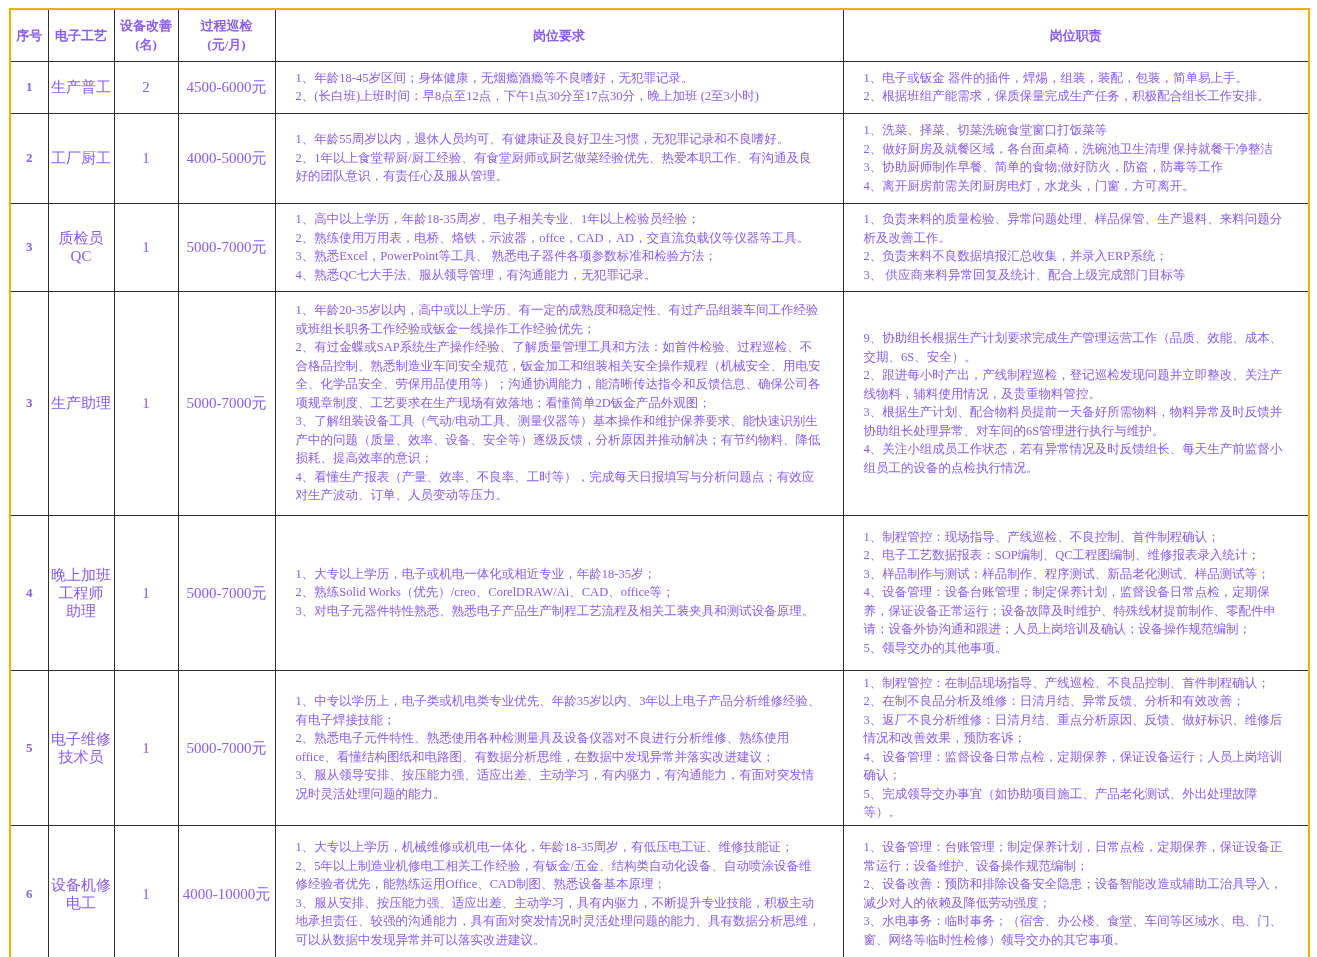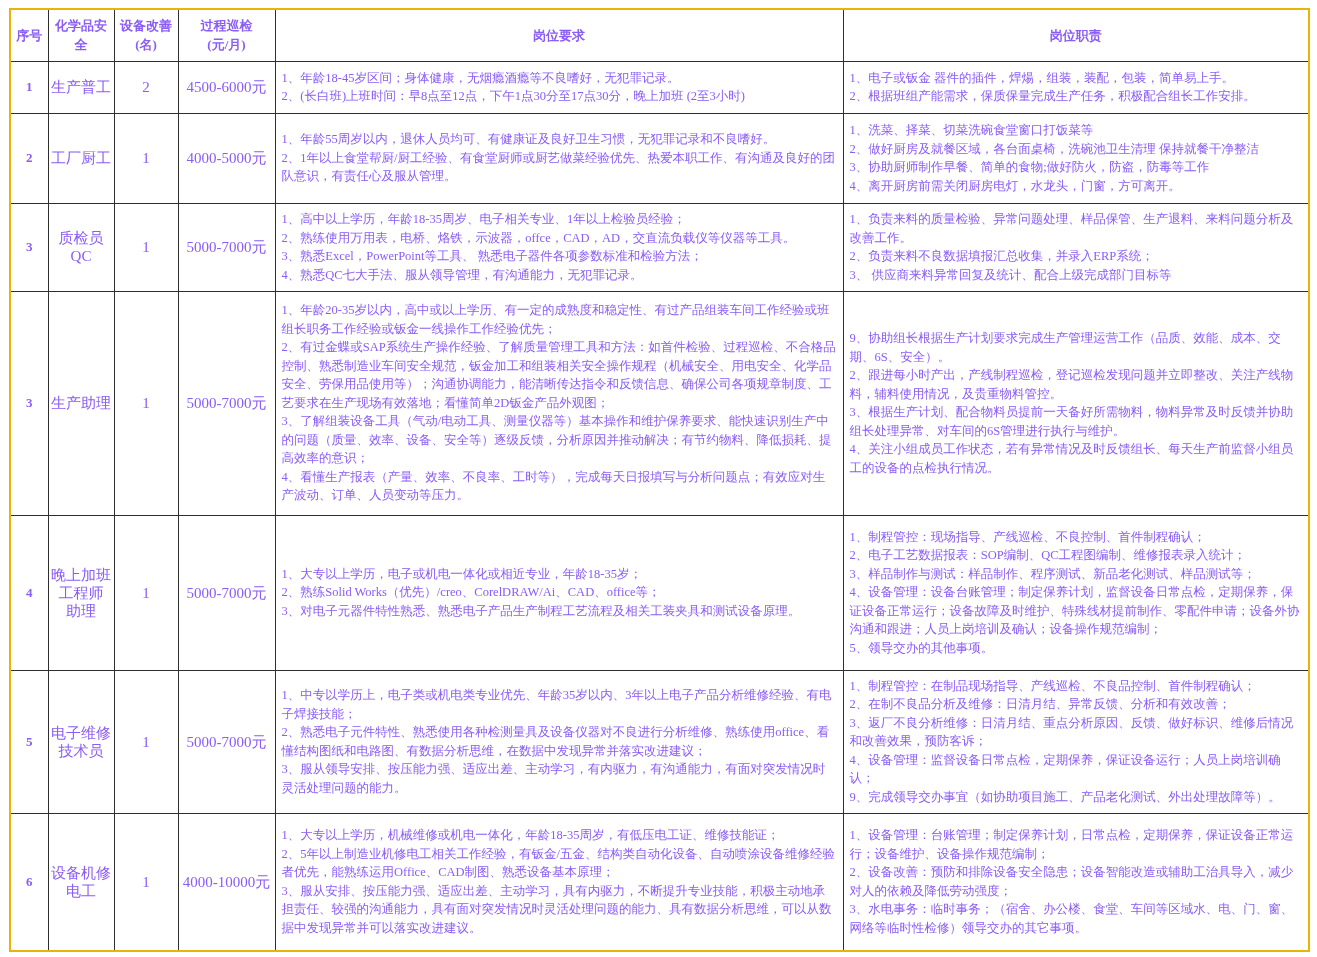--- a/index.html
+++ b/index.html
@@ -46,21 +46,21 @@
   td.no-cell {
     font-size: 13px;
     font-weight: bold;
   }
   td.tx {
     font-size: 12.5px;
     text-align: left;
     vertical-align: middle;
     white-space: pre-line;
     line-height: 18.5px;
-    padding: 3px 6px;
+    padding: 3px 20px;
   }
   tr.r-hd  { height: 52px; }
   tr.r-1   { height: 52px; }
   tr.r-2   { height: 90px; }
   tr.r-3   { height: 88px; }
   tr.r-4   { height: 224px; }
   tr.r-5   { height: 155px; }
   tr.r-6   { height: 143px; }
   tr.r-7   { height: 138px; }
 </style>
@@ -73,21 +73,21 @@
       <col style="width:38px">
       <col style="width:66px">
       <col style="width:64px">
       <col style="width:97px">
       <col style="width:568px">
       <col style="width:466px">
     </colgroup>
     <thead>
       <tr class="r-hd">
         <th class="hd">序号</th>
-        <th class="hd">化学品安全</th>
+        <th class="hd">电子工艺</th>
         <th class="hd">设备改善
 (名)</th>
         <th class="hd">过程巡检
 (元/月)</th>
         <th class="hd">岗位要求</th>
         <th class="hd">岗位职责</th>
       </tr>
     </thead>
     <tbody>
       <tr class="r-1">
@@ -161,21 +161,21 @@
 技术员</td>
         <td class="cc">1</td>
         <td class="cc">5000-7000元</td>
         <td class="tx">1、中专以学历上，电子类或机电类专业优先、年龄35岁以内、3年以上电子产品分析维修经验、有电子焊接技能；
 2、熟悉电子元件特性、熟悉使用各种检测量具及设备仪器对不良进行分析维修、熟练使用office、看懂结构图纸和电路图、有数据分析思维，在数据中发现异常并落实改进建议；
 3、服从领导安排、按压能力强、适应出差、主动学习，有内驱力，有沟通能力，有面对突发情况时灵活处理问题的能力。</td>
         <td class="tx">1、制程管控：在制品现场指导、产线巡检、不良品控制、首件制程确认；
 2、在制不良品分析及维修：日清月结、异常反馈、分析和有效改善；
 3、返厂不良分析维修：日清月结、重点分析原因、反馈、做好标识、维修后情况和改善效果，预防客诉；
 4、设备管理：监督设备日常点检，定期保养，保证设备运行；人员上岗培训确认；
-9、完成领导交办事宜（如协助项目施工、产品老化测试、外出处理故障等）。</td>
+5、完成领导交办事宜（如协助项目施工、产品老化测试、外出处理故障等）。</td>
       </tr>
       <tr class="r-7">
         <td class="cc no-cell">6</td>
         <td class="cc">设备机修
 电工</td>
         <td class="cc">1</td>
         <td class="cc">4000-10000元</td>
         <td class="tx">1、大专以上学历，机械维修或机电一体化，年龄18-35周岁，有低压电工证、维修技能证；
 2、5年以上制造业机修电工相关工作经验，有钣金/五金、结构类自动化设备、自动喷涂设备维修经验者优先，能熟练运用Office、CAD制图、熟悉设备基本原理；
 3、服从安排、按压能力强、适应出差、主动学习，具有内驱力，不断提升专业技能，积极主动地承担责任、较强的沟通能力，具有面对突发情况时灵活处理问题的能力、具有数据分析思维，可以从数据中发现异常并可以落实改进建议。</td>

